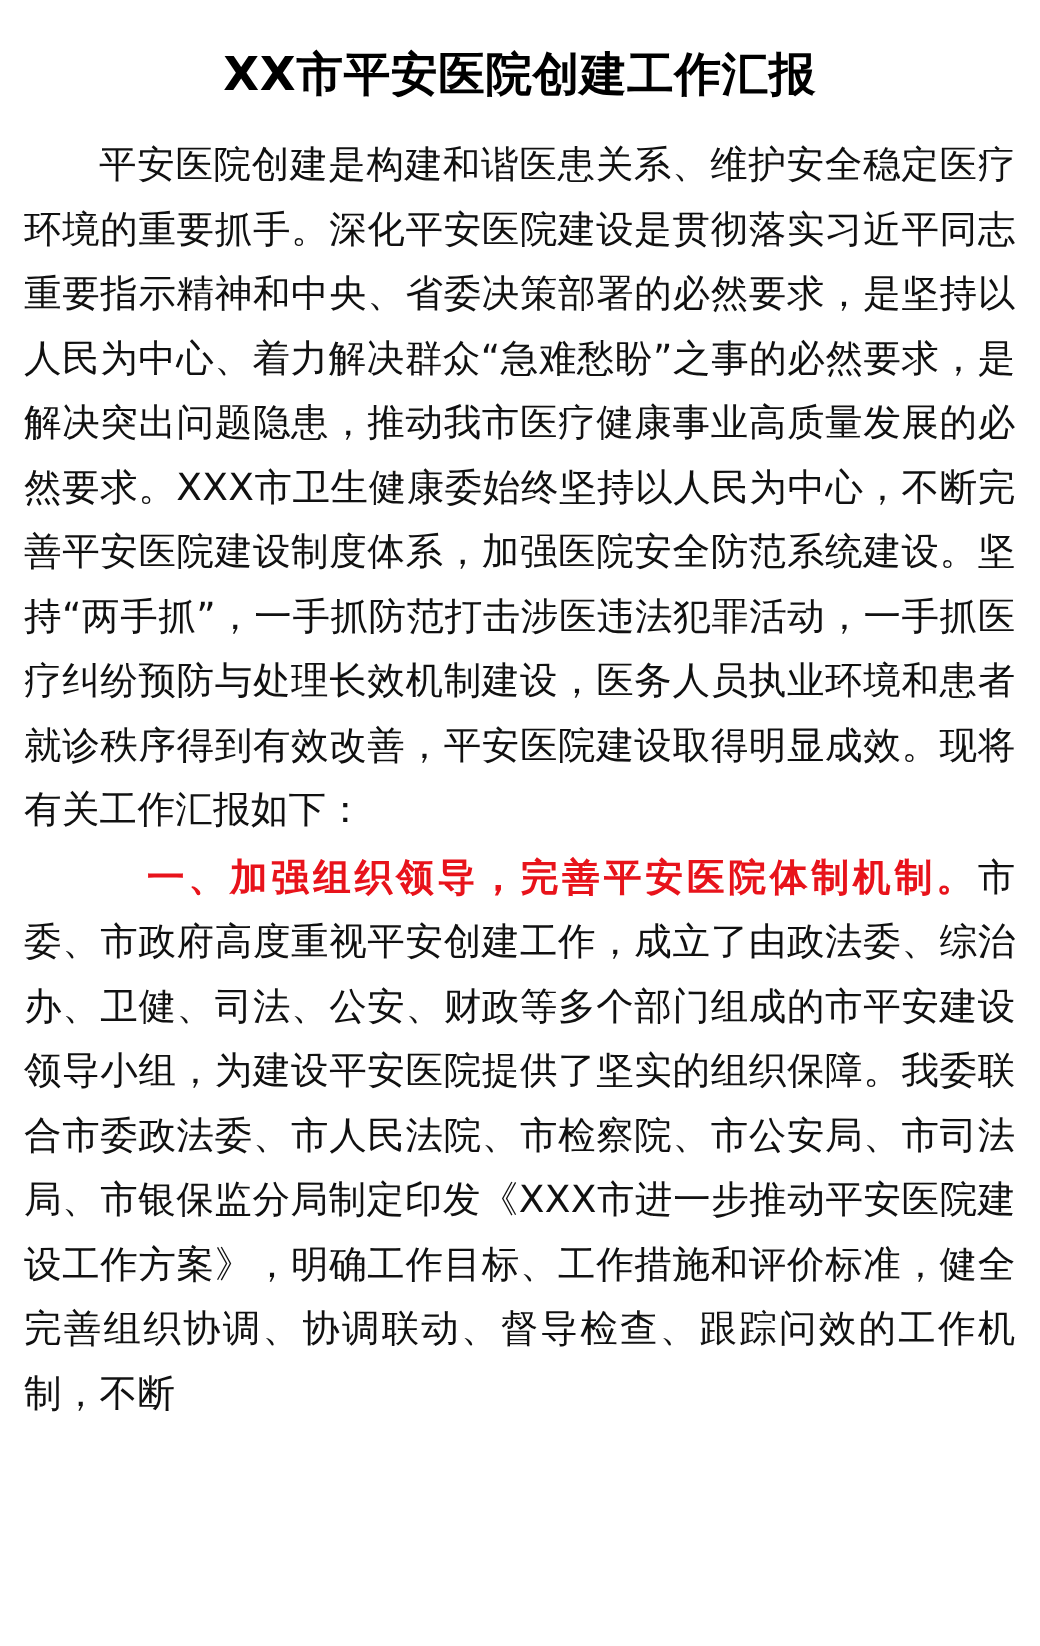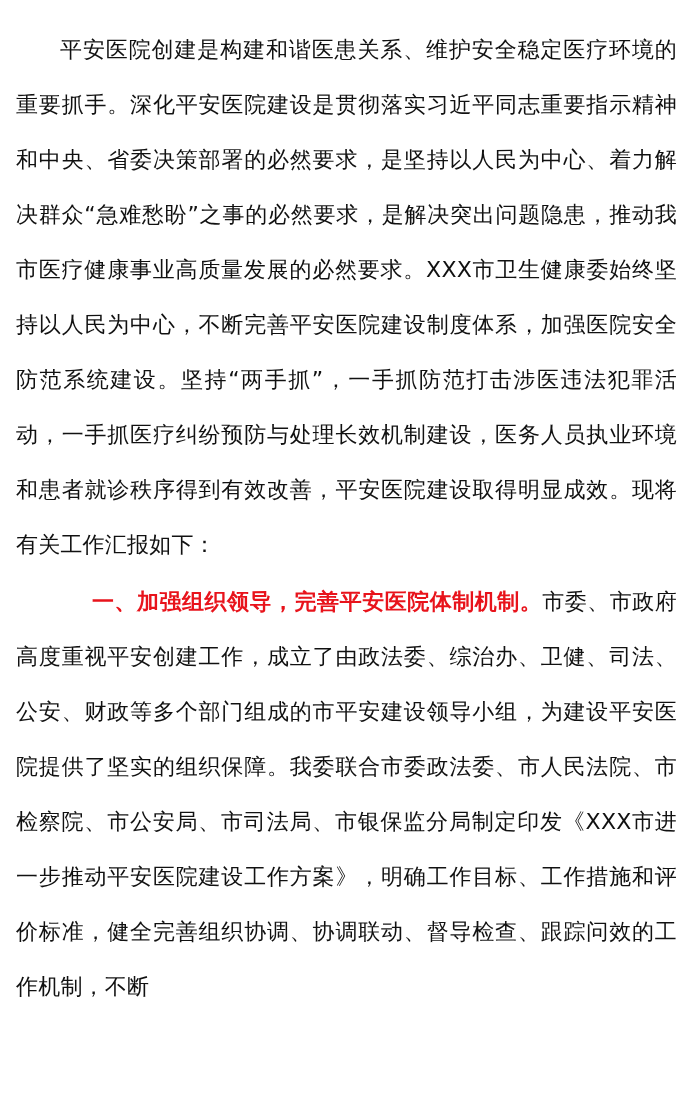--- a/index.html
+++ b/index.html
@@ -24,40 +24,41 @@
   .doc-title {
     text-align: center;
     font-size: 31px;
     font-weight: bold;
     letter-spacing: 0.5px;
     line-height: 1.3;
     margin: 8px 0 18px 0;
     color: #000000;
   }
   .para {
-    font-size: 22px;
-    line-height: 55px;
+    font-size: 25px;
+    line-height: 43px;
     text-align: justify;
     text-justify: inter-ideograph;
     text-indent: 2em;
     margin: 0 0 2px 0;
     color: #111111;
     letter-spacing: 0.2px;
   }
   .heading-run {
     color: #e8131b;
     font-weight: bold;
     margin-left: 32px;
   }
 </style>
 </head>
 <body>
 
 <div class="page">
 
+  <h1 class="doc-title">XX市平安医院创建工作汇报</h1>
 
   <p class="para">
     <span>平安医院创建是构建和谐医患关系、维护安全稳定医疗环境的重要抓手。深化平安医院建设是贯彻落实习近平同志重要指示精神和中央、省委决策部署的必然要求，是坚持以人民为中心、着力解决群众“急难愁盼”之事的必然要求，是解决突出问题隐患，推动我市医疗健康事业高质量发展的必然要求。XXX市卫生健康委始终坚持以人民为中心，不断完善平安医院建设制度体系，加强医院安全防范系统建设。坚持“两手抓”，一手抓防范打击涉医违法犯罪活动，一手抓医疗纠纷预防与处理长效机制建设，医务人员执业环境和患者就诊秩序得到有效改善，平安医院建设取得明显成效。现将有关工作汇报如下：</span>
   </p>
 
   <p class="para">
     <span class="heading-run">一、加强组织领导，完善平安医院体制机制。</span><span>市委、市政府高度重视平安创建工作，成立了由政法委、综治办、卫健、司法、公安、财政等多个部门组成的市平安建设领导小组，为建设平安医院提供了坚实的组织保障。我委联合市委政法委、市人民法院、市检察院、市公安局、市司法局、市银保监分局制定印发《XXX市进一步推动平安医院建设工作方案》，明确工作目标、工作措施和评价标准，健全完善组织协调、协调联动、督导检查、跟踪问效的工作机制，不断</span>
   </p>
 
 </div>

